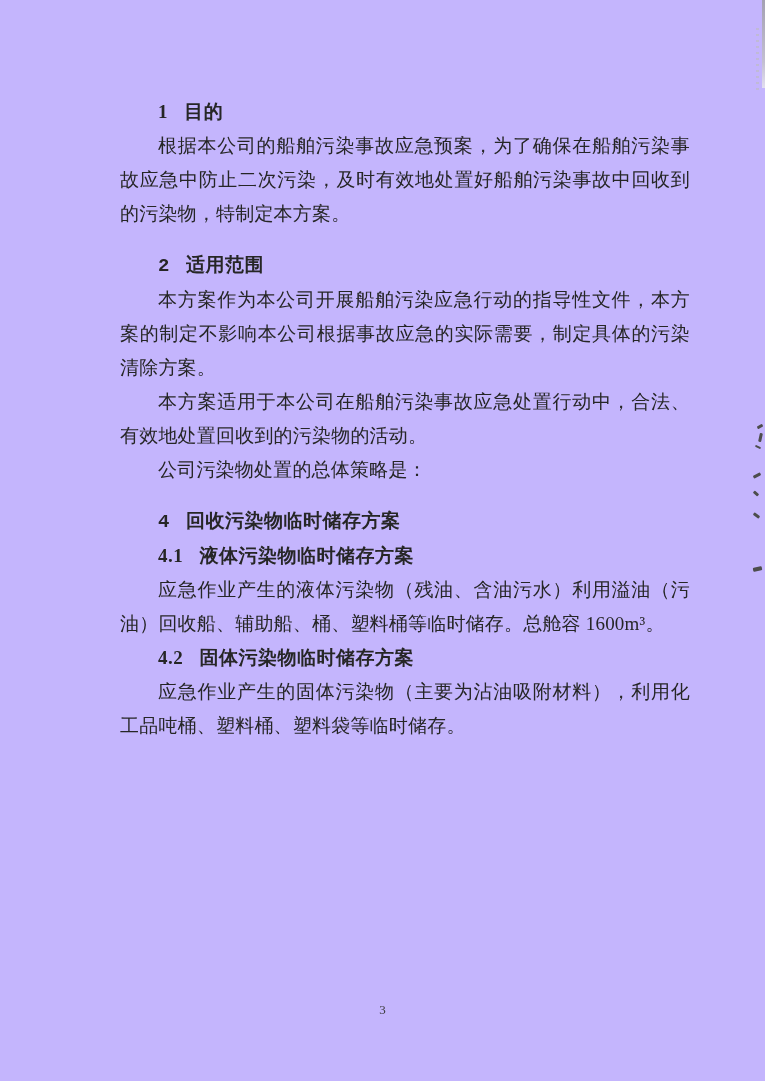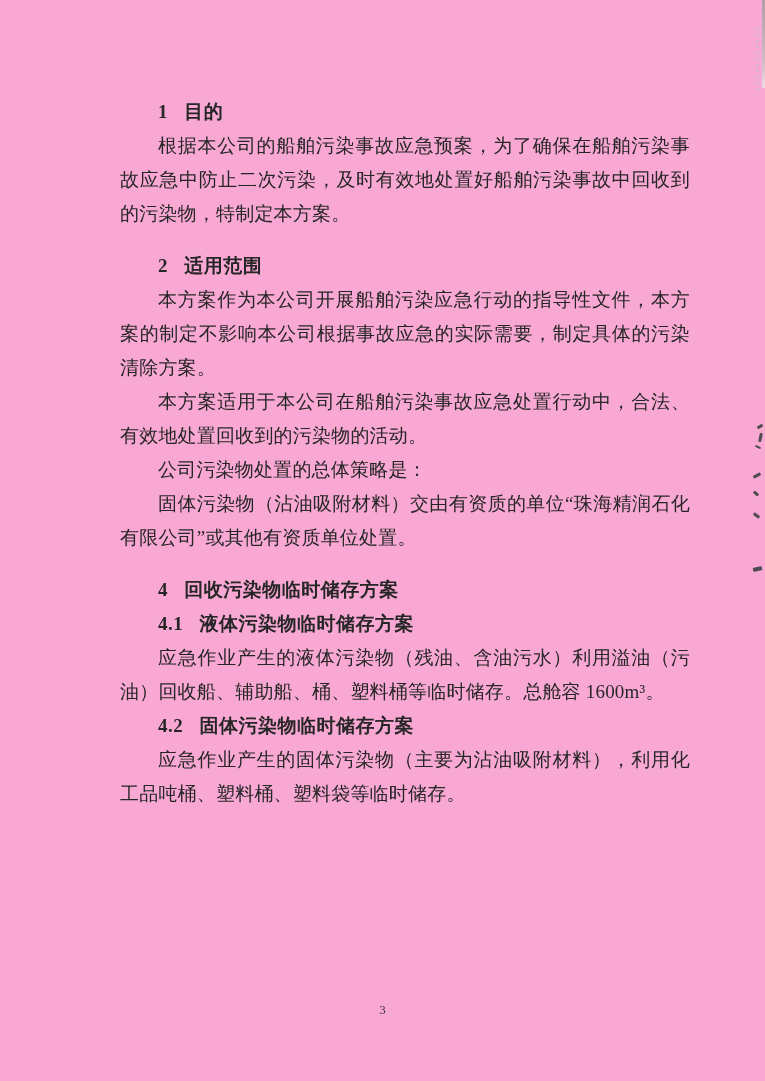--- a/index.html
+++ b/index.html
@@ -4,21 +4,21 @@
 <style>
   html, body {
     margin: 0;
     padding: 0;
     background: #ffffff;
   }
   .page {
     position: relative;
     width: 765px;
     height: 1081px;
-    background: #f9a8d4;
+    background: #c4b5fd;
     overflow: hidden;
     font-family: "Liberation Serif", "DejaVu Serif", serif;
     color: #262626;
   }
   .content {
     position: absolute;
     left: 120px;
     top: 95px;
     width: 570px;
     font-size: 19px;
@@ -37,20 +37,21 @@
     font-weight: bold;
     line-height: 34px;
     text-indent: 2em;
     letter-spacing: 0.5px;
   }
   .sec-heading .sec-num {
     padding-right: 0.85em;
   }
   .sec-gap {
     margin-top: 18px;
+    font-family: Liberation Mono, monospace;
   }
   .page-number {
     position: absolute;
     top: 1002px;
     left: 0;
     width: 765px;
     text-align: center;
     font-size: 13px;
     color: #3a3a3a;
   }
@@ -94,21 +95,20 @@
   <div class="content">
 
     <h2 class="sec-heading"><span class="sec-num">1</span><span>目的</span></h2>
     <p>根据本公司的船舶污染事故应急预案，为了确保在船舶污染事故应急中防止二次污染，及时有效地处置好船舶污染事故中回收到的污染物，特制定本方案。</p>
 
     <h2 class="sec-heading sec-gap"><span class="sec-num">2</span><span>适用范围</span></h2>
     <p>本方案作为本公司开展船舶污染应急行动的指导性文件，本方案的制定不影响本公司根据事故应急的实际需要，制定具体的污染清除方案。</p>
     <p>本方案适用于本公司在船舶污染事故应急处置行动中，合法、有效地处置回收到的污染物的活动。</p>
 
     <p>公司污染物处置的总体策略是：</p>
-    <p>固体污染物（沾油吸附材料）交由有资质的单位“珠海精润石化有限公司”或其他有资质单位处置。</p>
 
     <h2 class="sec-heading sec-gap"><span class="sec-num">4</span><span>回收污染物临时储存方案</span></h2>
 
     <h2 class="sec-heading"><span class="sec-num">4.1</span><span>液体污染物临时储存方案</span></h2>
     <p>应急作业产生的液体污染物（残油、含油污水）利用溢油（污油）回收船、辅助船、桶、塑料桶等临时储存。总舱容 1600m³。</p>
 
     <h2 class="sec-heading"><span class="sec-num">4.2</span><span>固体污染物临时储存方案</span></h2>
     <p>应急作业产生的固体污染物（主要为沾油吸附材料），利用化工品吨桶、塑料桶、塑料袋等临时储存。</p>
 
   </div>

